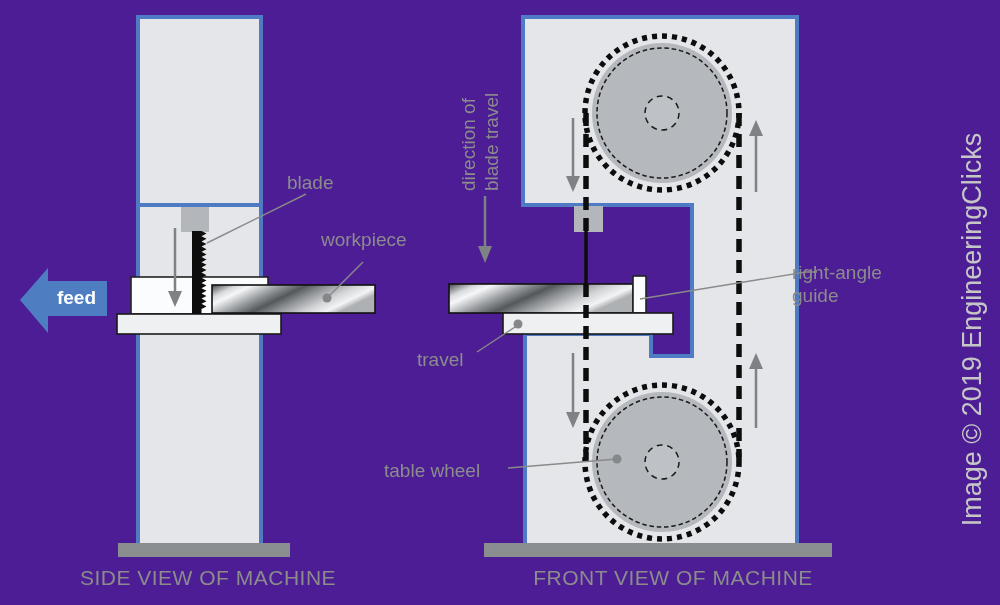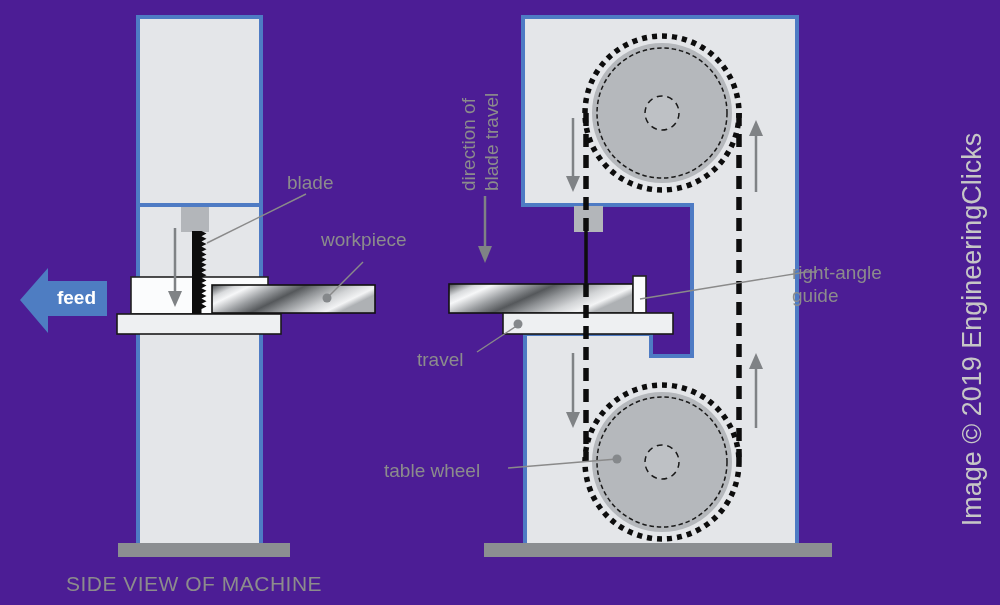--- a/index.html
+++ b/index.html
@@ -124,16 +124,17 @@
   </div>
 
   <div class="lbl" style="left:792px;top:261px;">
     <div>right-angle</div>
     <div>guide</div>
   </div>
 
   <div class="lbl" style="left:417px;top:348px;">travel</div>
   <div class="lbl" style="left:384px;top:459px;">table wheel</div>
 
-  <div class="caption" style="left:56px;top:566px;width:276px;margin-top:6px;">SIDE VIEW OF MACHINE</div>
+  <div class="caption" style="left:70px;top:566px;width:276px;">SIDE VIEW OF MACHINE</div>
+  <div class="caption" style="left:527px;top:566px;width:292px;">FRONT VIEW OF MACHINE</div>
 
   <div class="watermark rot">Image © 2019 EngineeringClicks</div>
 </div>
 
 </body></html>

